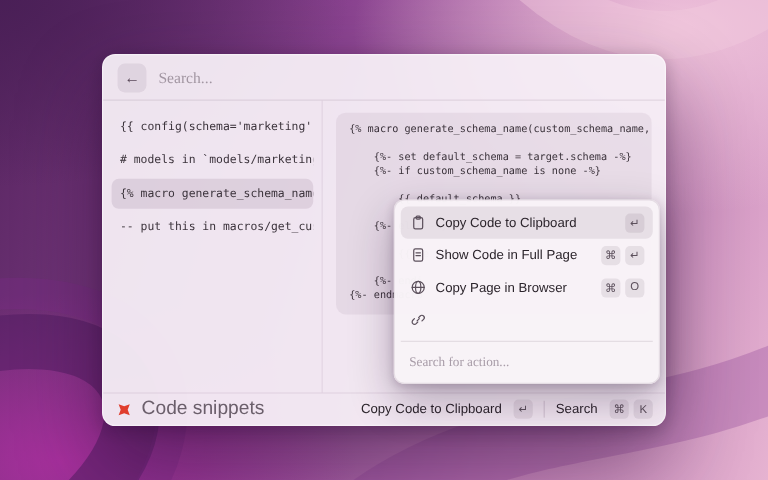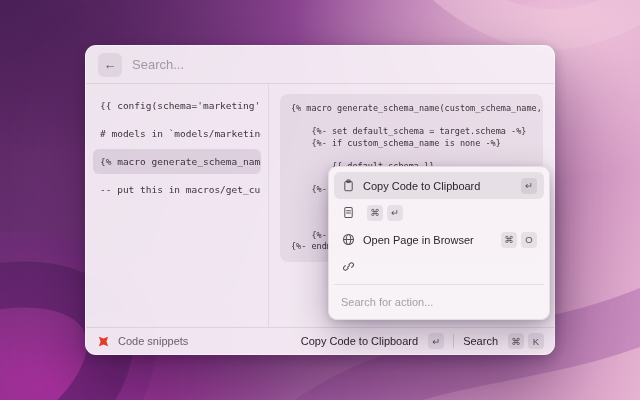--- a/index.html
+++ b/index.html
@@ -24,21 +24,21 @@
     border-radius:11px;
     box-shadow:0 30px 70px rgba(30,5,40,.45), 0 4px 14px rgba(30,5,40,.25);
     display:flex; flex-direction:column; overflow:visible;
   }
 
   .win-header { height:38px; flex:0 0 38px; display:flex; align-items:center; gap:10px; padding:0 12px;
     border-bottom:1px solid rgba(60,30,60,.10); }
   .back-btn { width:24px; height:24px; border-radius:6px; background:rgba(60,30,60,.08);
     display:flex; align-items:center; justify-content:center; color:#5a4a5a; font-size:13px; cursor:default; }
   .search-input { flex:1; border:none; outline:none; background:transparent; font-size:13px; color:#333;
-    font-family:Liberation Sans, sans-serif; }
+    font-family:Liberation Serif, serif; }
   .search-input::placeholder { color:#a296a2; }
 
   .win-body { flex:1; display:flex; min-height:0; }
 
   
   .snippet-list { width:182px; flex:0 0 182px; padding:9px 7px; overflow:hidden; }
   .snippet-item { font-family:"DejaVu Sans Mono", monospace; font-size:9.5px; color:#3c343c;
     padding:7px 7px; border-radius:6px; white-space:nowrap; overflow:hidden; margin-bottom:3px; }
   .snippet-item.selected { background:rgba(90,60,90,.12); }
 
@@ -60,28 +60,28 @@
     font-size:11px; color:#2c252c; }
   .menu-item.selected { background:rgba(90,60,90,.10); }
   .mi-icon { width:14px; height:14px; display:flex; align-items:center; justify-content:center; }
   .mi-icon svg { width:13px; height:13px; stroke:#5c505c; fill:none; stroke-width:1.1; stroke-linecap:round; stroke-linejoin:round; }
   .mi-label { flex:1; white-space:nowrap; overflow:hidden; }
   .mi-keys { display:flex; }
   .key { display:inline-flex; min-width:16px; height:16px; padding:0 3px; align-items:center; justify-content:center;
     background:rgba(60,30,60,.09); border-radius:4px; font-size:9.5px; color:#5c505c; margin-left:4px; }
   .popup-search { border-top:1px solid rgba(60,30,60,.10); margin-top:4px; padding:7px 7px 4px 7px; }
   .popup-search input { width:100%; border:none; outline:none; background:transparent; font-size:11px; color:#333;
-    font-family:Liberation Sans, sans-serif; }
+    font-family:Liberation Serif, serif; }
   .popup-search input::placeholder { color:#a89cA8; color:#a89ca8; }
 
   
   .win-footer { height:27px; flex:0 0 27px; display:flex; align-items:center; padding:0 10px; gap:7px;
     border-top:1px solid rgba(60,30,60,.10); }
   .app-icon { width:15px; height:15px; display:flex; }
-  .footer-app-label { font-size:11px; color:#6b5f6b; }
+  .footer-app-label { font-size:16px; color:#6b5f6b; }
   .footer-right { margin-left:auto; display:flex; align-items:center; gap:6px; }
   .footer-action-label { font-size:11px; color:#2c252c; font-weight:500; }
   .footer-div { width:1px; height:14px; background:rgba(60,30,60,.16); margin:0 3px; }
 </style>
 </head>
 <body>
 
 <div class="desktop">
   <svg class="swirls" viewBox="0 0 640 400">
     <path d="M -60 300 C 90 250, 160 330, 70 420" stroke="#521d62" stroke-width="46" fill="none" opacity="0.55"></path>
@@ -147,34 +147,35 @@
           </span>
   </div>
         <div class="menu-item">
     <span class="mi-icon">
             <svg viewBox="0 0 14 14">
               <rect x="3" y="1.5" width="8" height="11" rx="1.5"></rect>
               <line x1="5" y1="5" x2="9" y2="5"></line>
               <line x1="5" y1="7.5" x2="9" y2="7.5"></line>
             </svg>
           </span>
+    <span class="mi-label">Show Code in Full Page</span>
     <span class="mi-keys">
             <span class="key">⌘</span>
             <span class="key">↵</span>
           </span>
   </div>
         <div class="menu-item">
     <span class="mi-icon">
             <svg viewBox="0 0 14 14">
               <circle cx="7" cy="7" r="5.4"></circle>
               <ellipse cx="7" cy="7" rx="2.4" ry="5.4"></ellipse>
               <line x1="1.6" y1="7" x2="12.4" y2="7"></line>
             </svg>
           </span>
-    <span class="mi-label">Open Page in Browser</span>
+    <span class="mi-label">Copy Page in Browser</span>
     <span class="mi-keys">
             <span class="key">⌘</span>
             <span class="key">O</span>
           </span>
   </div>
         <div class="menu-item">
     <span class="mi-icon">
             <svg viewBox="0 0 14 14">
               <path d="M6 8 L8 6"></path>
               <path d="M5.4 8.6 l-1.4 1.4 a2.1 2.1 0 0 1 -3 -3 l1.4 -1.4" transform="translate(1.2 0.4)"></path>

